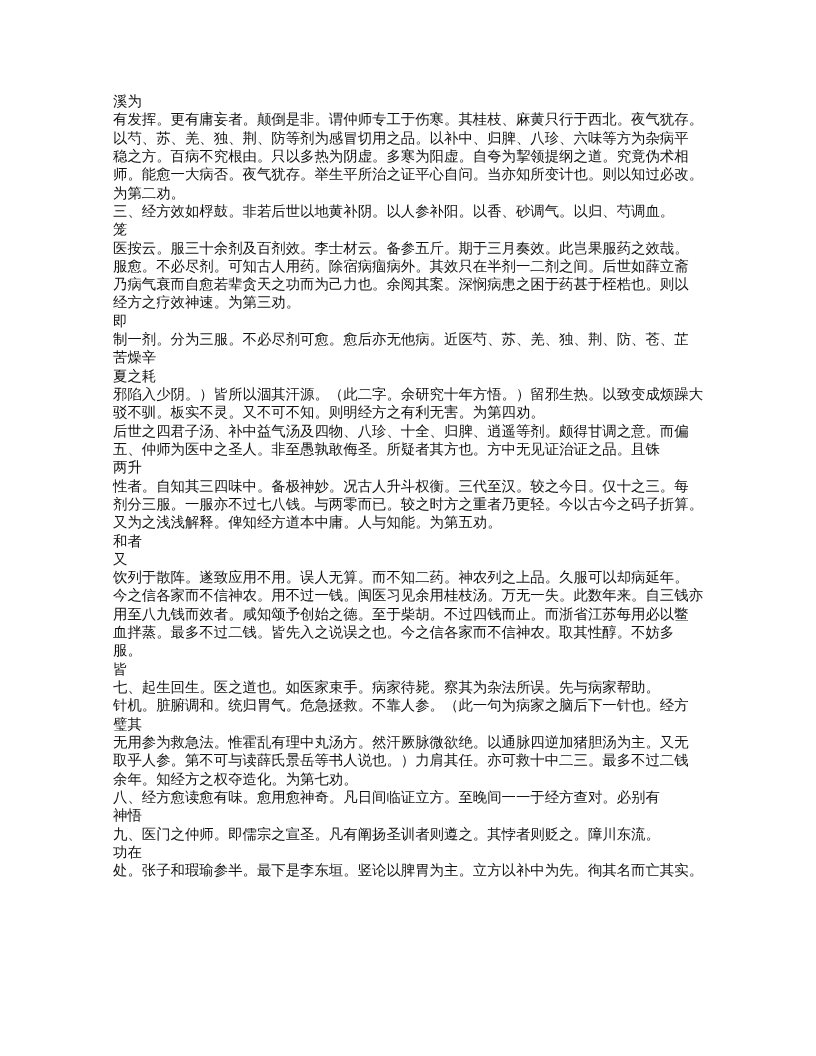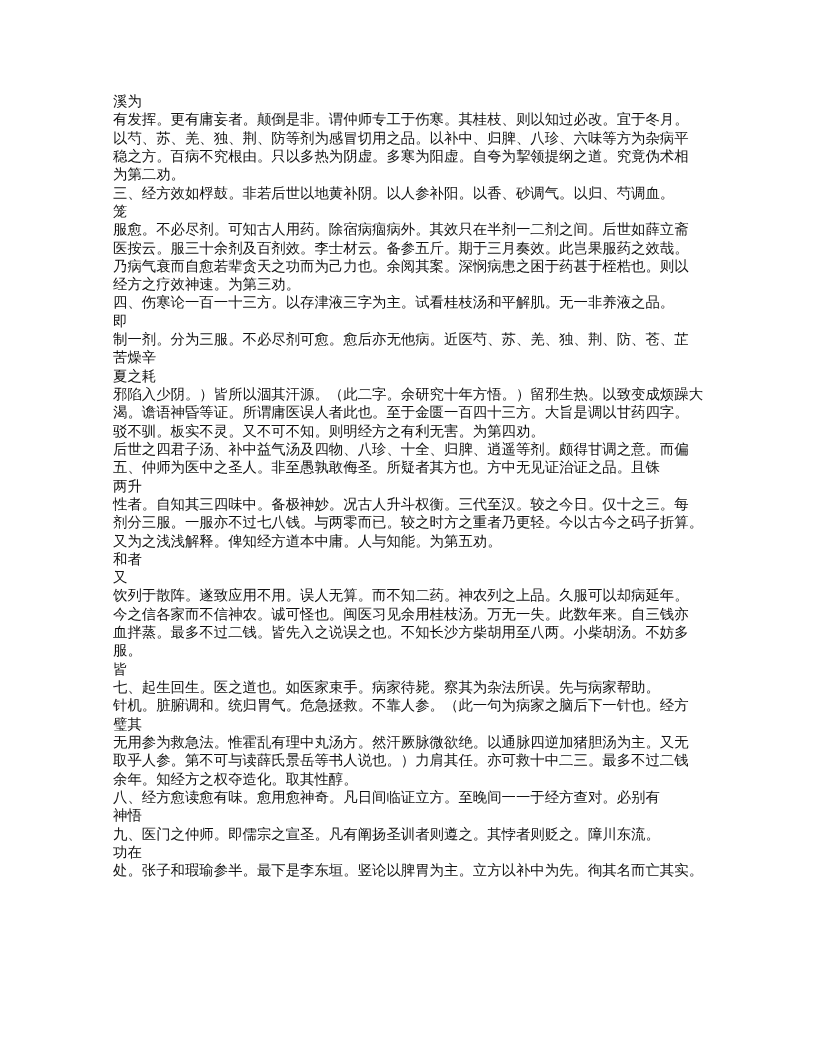--- a/index.html
+++ b/index.html
@@ -30,56 +30,56 @@
     white-space: nowrap;
     letter-spacing: 0;
   }
 </style>
 </head>
 <body>
 
 <div class="page">
   <div class="textblock">
     <div class="line">溪为</div>
-    <div class="line">有发挥。更有庸妄者。颠倒是非。谓仲师专工于伤寒。其桂枝、则以知过必改。宜于冬月。</div>
+    <div class="line">有发挥。更有庸妄者。颠倒是非。谓仲师专工于伤寒。其桂枝、麻黄只行于西北。夜气犹存。</div>
     <div class="line">以芍、苏、羌、独、荆、防等剂为感冒切用之品。以补中、归脾、八珍、六味等方为杂病平</div>
     <div class="line">稳之方。百病不究根由。只以多热为阴虚。多寒为阳虚。自夸为挈领提纲之道。究竟伪术相</div>
+    <div class="line">师。能愈一大病否。夜气犹存。举生平所治之证平心自问。当亦知所变计也。则以知过必改。</div>
     <div class="line">为第二劝。</div>
     <div class="line">三、经方效如桴鼓。非若后世以地黄补阴。以人参补阳。以香、砂调气。以归、芍调血。</div>
     <div class="line">笼</div>
+    <div class="line">医按云。服三十余剂及百剂效。李士材云。备参五斤。期于三月奏效。此岂果服药之效哉。</div>
     <div class="line">服愈。不必尽剂。可知古人用药。除宿病痼病外。其效只在半剂一二剂之间。后世如薛立斋</div>
-    <div class="line">医按云。服三十余剂及百剂效。李士材云。备参五斤。期于三月奏效。此岂果服药之效哉。</div>
     <div class="line">乃病气衰而自愈若辈贪天之功而为己力也。余阅其案。深悯病患之困于药甚于桎梏也。则以</div>
     <div class="line">经方之疗效神速。为第三劝。</div>
-    <div class="line">四、伤寒论一百一十三方。以存津液三字为主。试看桂枝汤和平解肌。无一非养液之品。</div>
     <div class="line">即</div>
     <div class="line">制一剂。分为三服。不必尽剂可愈。愈后亦无他病。近医芍、苏、羌、独、荆、防、苍、芷</div>
     <div class="line">苦燥辛</div>
     <div class="line">夏之耗</div>
     <div class="line">邪陷入少阴。）皆所以涸其汗源。（此二字。余研究十年方悟。）留邪生热。以致变成烦躁大</div>
-    <div class="line">渴。谵语神昏等证。所谓庸医误人者此也。至于金匮一百四十三方。大旨是调以甘药四字。</div>
     <div class="line">驳不驯。板实不灵。又不可不知。则明经方之有利无害。为第四劝。</div>
     <div class="line">后世之四君子汤、补中益气汤及四物、八珍、十全、归脾、逍遥等剂。颇得甘调之意。而偏</div>
     <div class="line">五、仲师为医中之圣人。非至愚孰敢侮圣。所疑者其方也。方中无见证治证之品。且铢</div>
     <div class="line">两升</div>
     <div class="line">性者。自知其三四味中。备极神妙。况古人升斗权衡。三代至汉。较之今日。仅十之三。每</div>
     <div class="line">剂分三服。一服亦不过七八钱。与两零而已。较之时方之重者乃更轻。今以古今之码子折算。</div>
     <div class="line">又为之浅浅解释。俾知经方道本中庸。人与知能。为第五劝。</div>
     <div class="line">和者</div>
     <div class="line">又</div>
     <div class="line">饮列于散阵。遂致应用不用。误人无算。而不知二药。神农列之上品。久服可以却病延年。</div>
-    <div class="line">今之信各家而不信神农。诚可怪也。闽医习见余用桂枝汤。万无一失。此数年来。自三钱亦</div>
-    <div class="line">血拌蒸。最多不过二钱。皆先入之说误之也。不知长沙方柴胡用至八两。小柴胡汤。不妨多</div>
+    <div class="line">今之信各家而不信神农。用不过一钱。闽医习见余用桂枝汤。万无一失。此数年来。自三钱亦</div>
+    <div class="line">用至八九钱而效者。咸知颂予创始之德。至于柴胡。不过四钱而止。而浙省江苏每用必以鳖</div>
+    <div class="line">血拌蒸。最多不过二钱。皆先入之说误之也。今之信各家而不信神农。取其性醇。不妨多</div>
     <div class="line">服。</div>
     <div class="line">皆</div>
     <div class="line">七、起生回生。医之道也。如医家束手。病家待毙。察其为杂法所误。先与病家帮助。</div>
     <div class="line">针机。脏腑调和。统归胃气。危急拯救。不靠人参。（此一句为病家之脑后下一针也。经方</div>
     <div class="line">璧其</div>
     <div class="line">无用参为救急法。惟霍乱有理中丸汤方。然汗厥脉微欲绝。以通脉四逆加猪胆汤为主。又无</div>
     <div class="line">取乎人参。第不可与读薛氏景岳等书人说也。）力肩其任。亦可救十中二三。最多不过二钱</div>
-    <div class="line">余年。知经方之权夺造化。取其性醇。</div>
+    <div class="line">余年。知经方之权夺造化。为第七劝。</div>
     <div class="line">八、经方愈读愈有味。愈用愈神奇。凡日间临证立方。至晚间一一于经方查对。必别有</div>
     <div class="line">神悟</div>
     <div class="line">九、医门之仲师。即儒宗之宣圣。凡有阐扬圣训者则遵之。其悖者则贬之。障川东流。</div>
     <div class="line">功在</div>
     <div class="line">处。张子和瑕瑜参半。最下是李东垣。竖论以脾胃为主。立方以补中为先。徇其名而亡其实。</div>
   </div>
 </div>
 
 </body></html>

